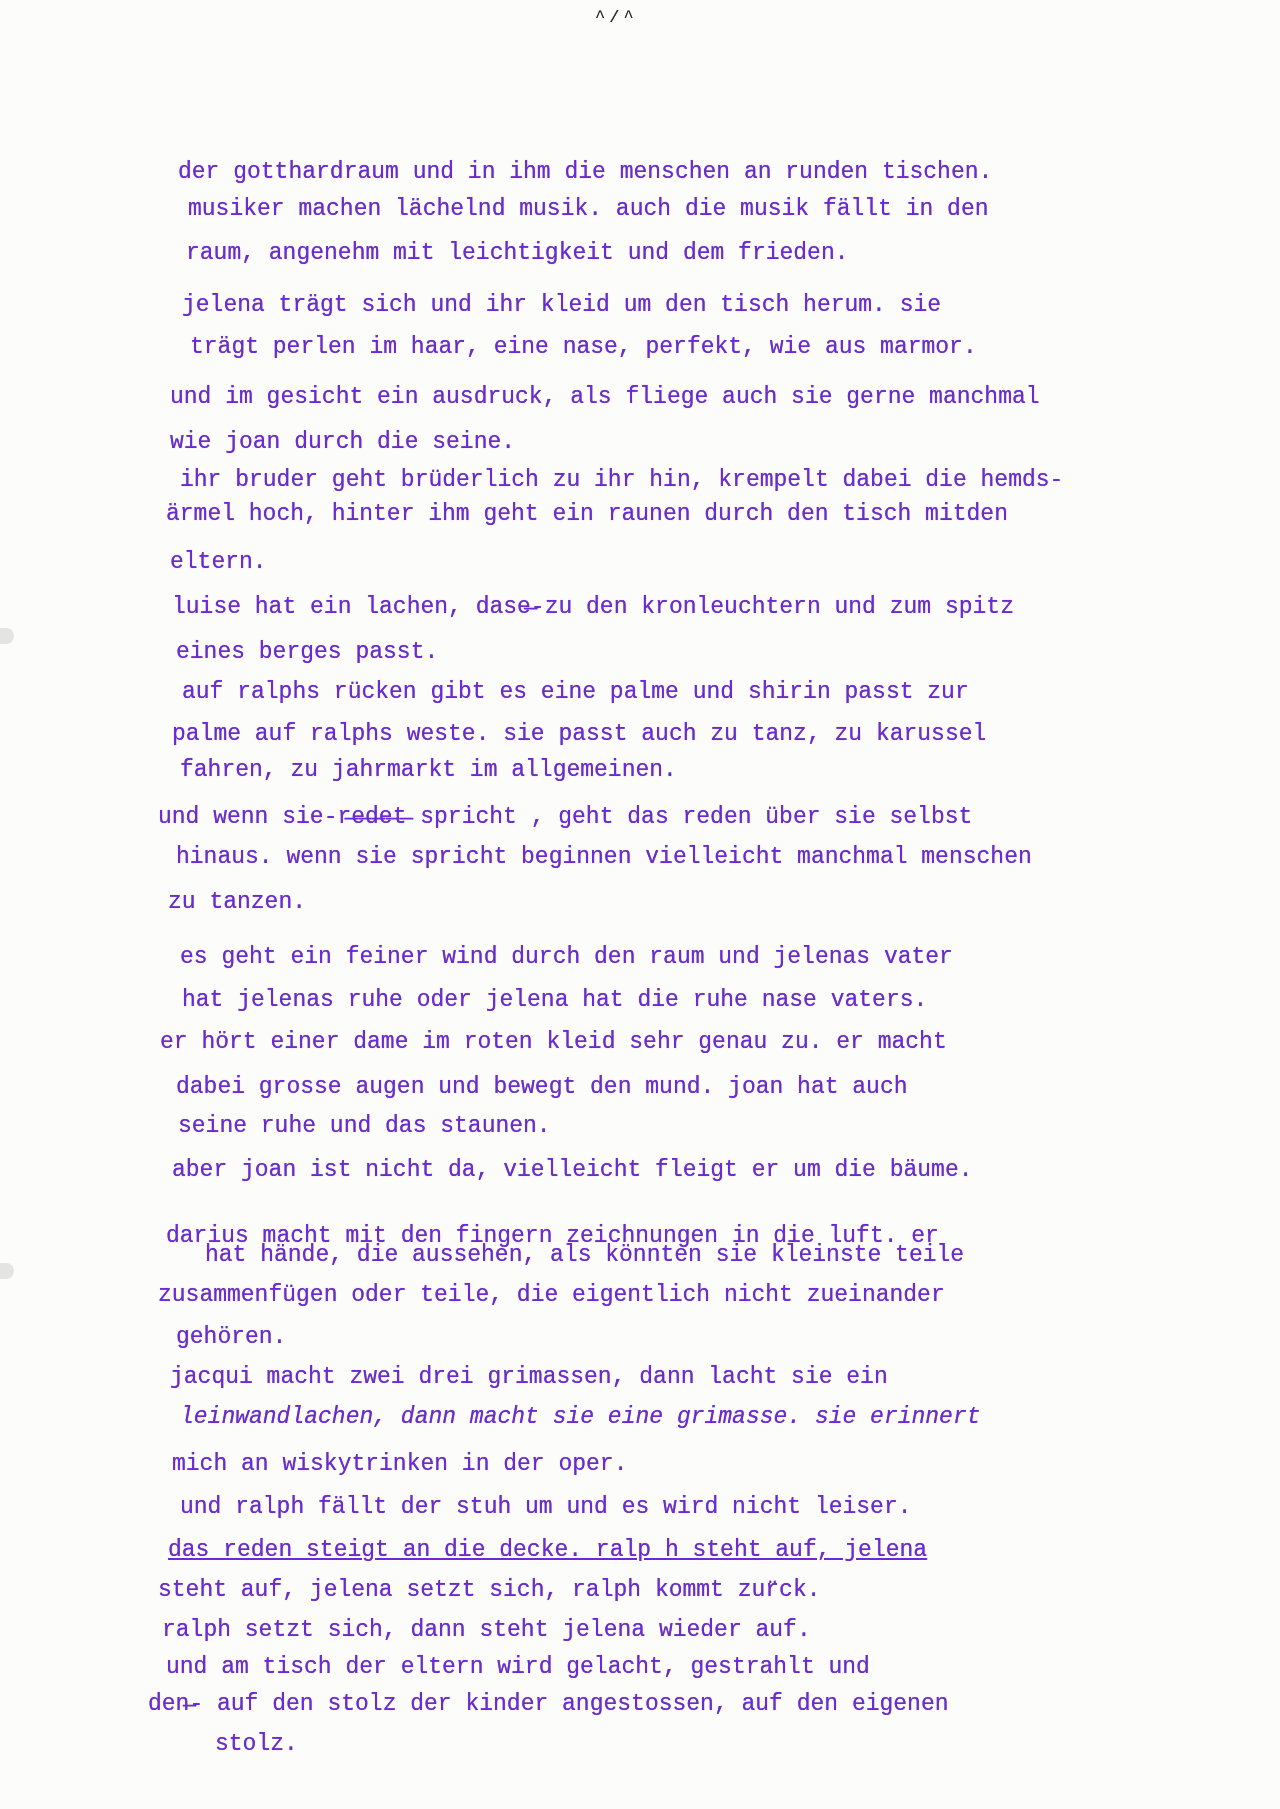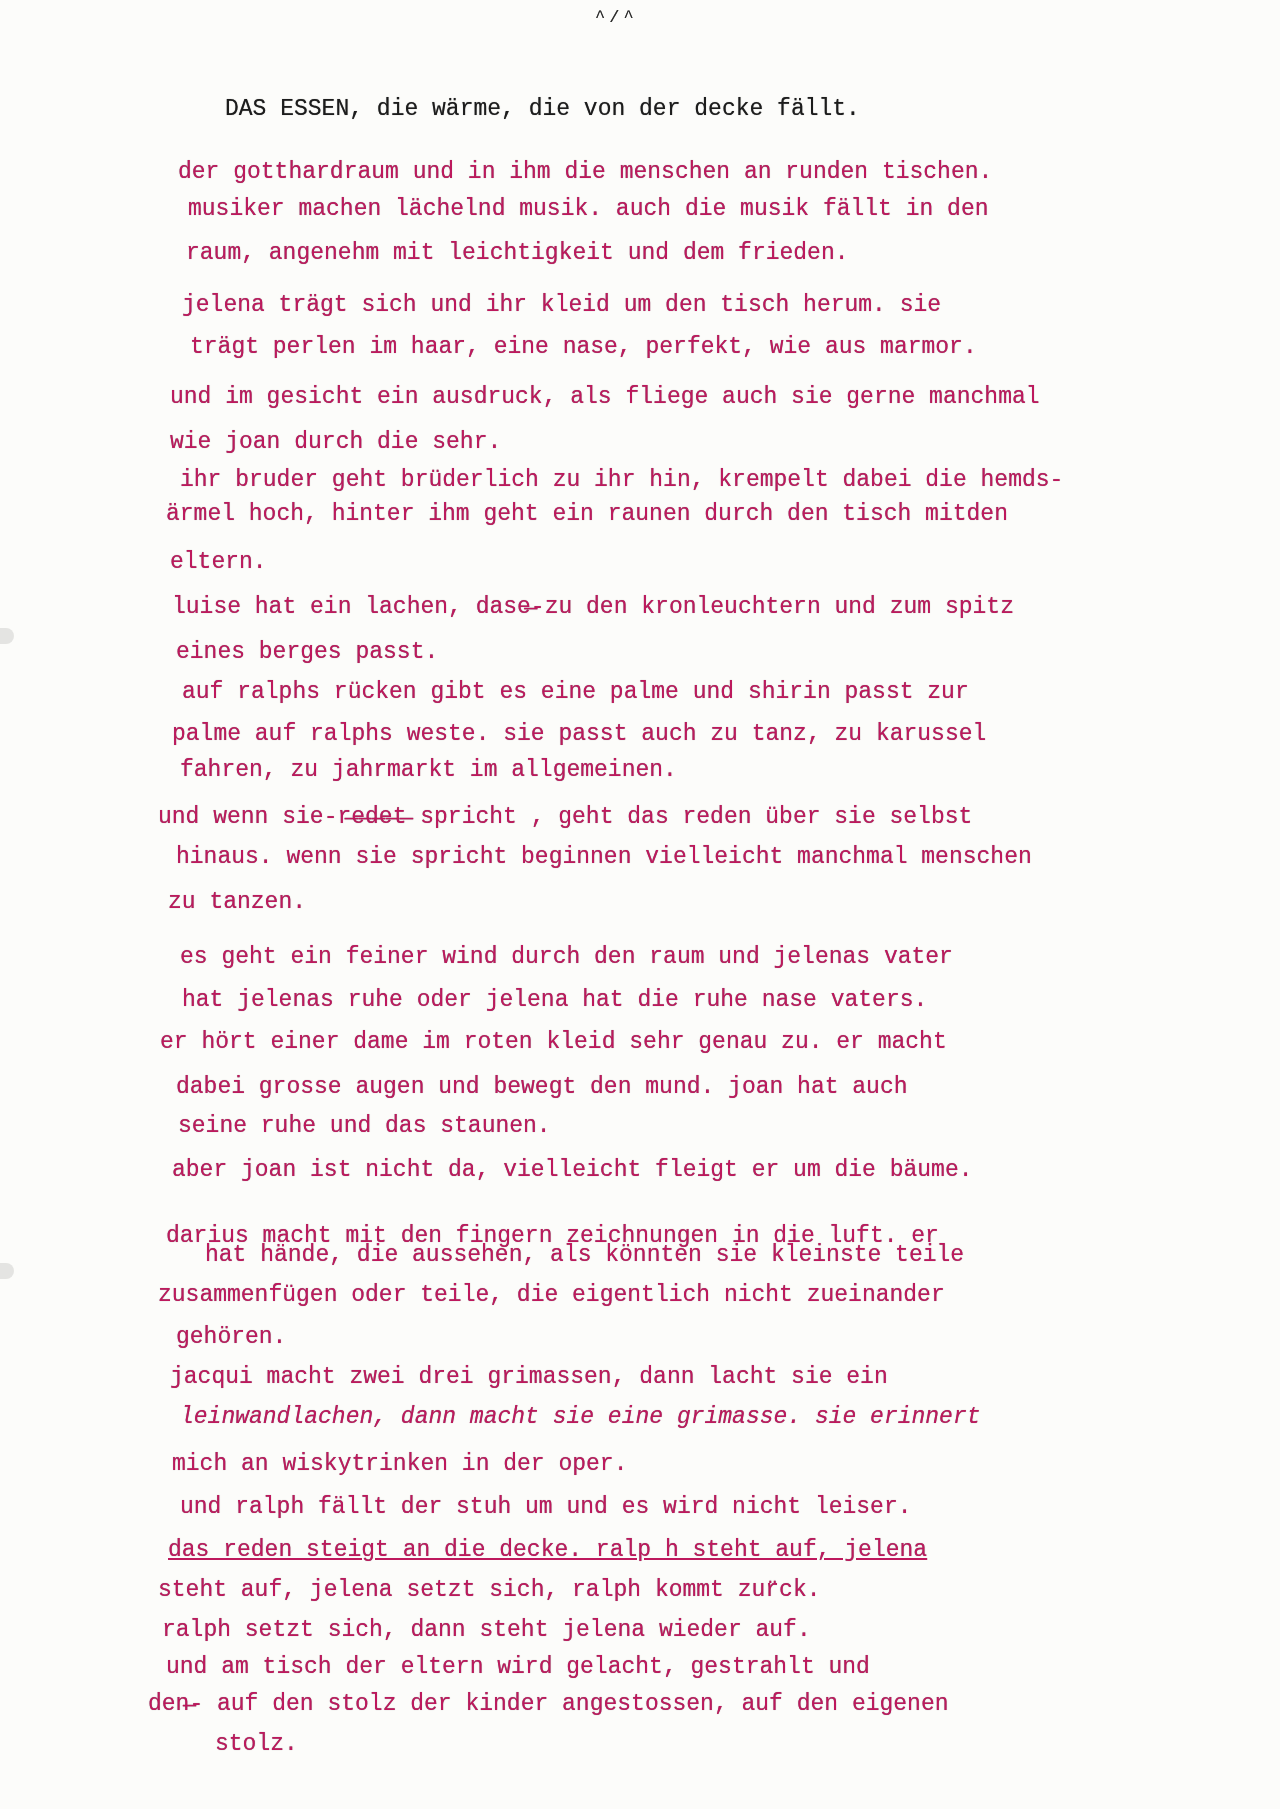--- a/index.html
+++ b/index.html
@@ -36,51 +36,50 @@
     font-size: 23px;
     white-space: pre;
     color: #1c1c1c;
     text-shadow: 0 0 0.7px rgba(25,25,25,0.65);
   }
   .line {
     position: absolute;
     font-size: 23px;
     line-height: 28px;
     white-space: pre;
-    color: #be185d;
+    color: #6d28d9;
     text-shadow: 0 0 0.7px rgba(25,25,25,0.6);
   }
   
   .smudge {
     position: absolute;
     left: 0;
     width: 14px;
     height: 16px;
     background: rgba(120,120,118,0.18);
     border-radius: 0 8px 8px 0;
   }
   .smudge.s1 { top: 628px; }
   .smudge.s2 { top: 1263px; }
 </style>
 </head>
 <body style="background: rgb(252, 252, 250);">
 
 <div class="page" style="color: rgb(33, 33, 33);">
   <div class="page-marker">^/^</div>
 
-  <div class="doc-title">DAS ESSEN, die wärme, die von der decke fällt.</div>
 
   <div>
       <div class="line" style="left: 178px; top: 158px;">der gotthardraum und in ihm die menschen an runden tischen.</div>
       <div class="line" style="left: 188px; top: 195px;">musiker machen lächelnd musik. auch die musik fällt in den</div>
       <div class="line" style="left: 186px; top: 239px;">raum, angenehm mit leichtigkeit und dem frieden.</div>
       <div class="line" style="left: 182px; top: 291px;">jelena trägt sich und ihr kleid um den tisch herum. sie</div>
       <div class="line" style="left: 190px; top: 333px;">trägt perlen im haar, eine nase, perfekt, wie aus marmor.</div>
       <div class="line" style="left: 170px; top: 383px;">und im gesicht ein ausdruck, als fliege auch sie gerne manchmal</div>
-      <div class="line" style="left: 170px; top: 428px;">wie joan durch die sehr.</div>
+      <div class="line" style="left: 170px; top: 428px;">wie joan durch die seine.</div>
       <div class="line" style="left: 180px; top: 466px;">ihr bruder geht brüderlich zu ihr hin, krempelt dabei die hemds-</div>
       <div class="line" style="left: 166px; top: 500px;">ärmel hoch, hinter ihm geht ein raunen durch den tisch mitden</div>
       <div class="line" style="left: 170px; top: 548px;">eltern.</div>
       <div class="line" style="left: 172px; top: 593px;">luise hat ein lachen, dase̶-zu den kronleuchtern und zum spitz</div>
       <div class="line" style="left: 176px; top: 638px;">eines berges passt.</div>
       <div class="line" style="left: 182px; top: 678px;">auf ralphs rücken gibt es eine palme und shirin passt zur</div>
       <div class="line" style="left: 172px; top: 720px;">palme auf ralphs weste. sie passt auch zu tanz, zu karussel</div>
       <div class="line" style="left: 180px; top: 756px;">fahren, zu jahrmarkt im allgemeinen.</div>
       <div class="line" style="left: 158px; top: 803px;">und wenn sie-r̶e̶d̶e̶t̶ spricht , geht das reden über sie selbst</div>
       <div class="line" style="left: 176px; top: 843px;">hinaus. wenn sie spricht beginnen vielleicht manchmal menschen</div>

